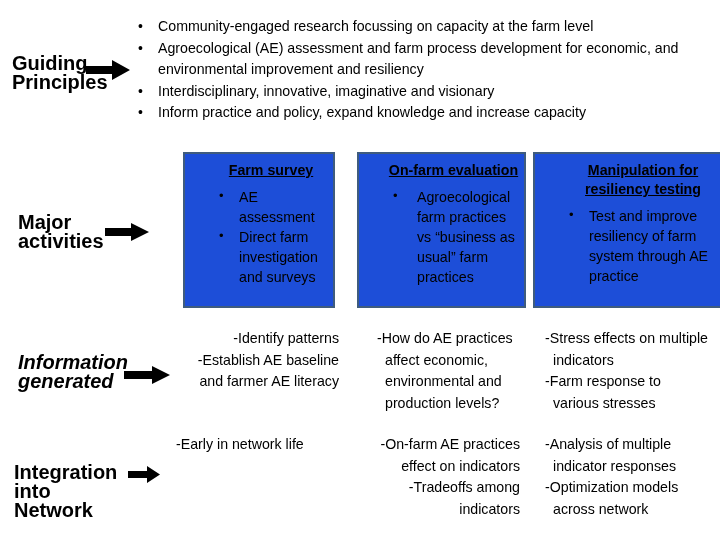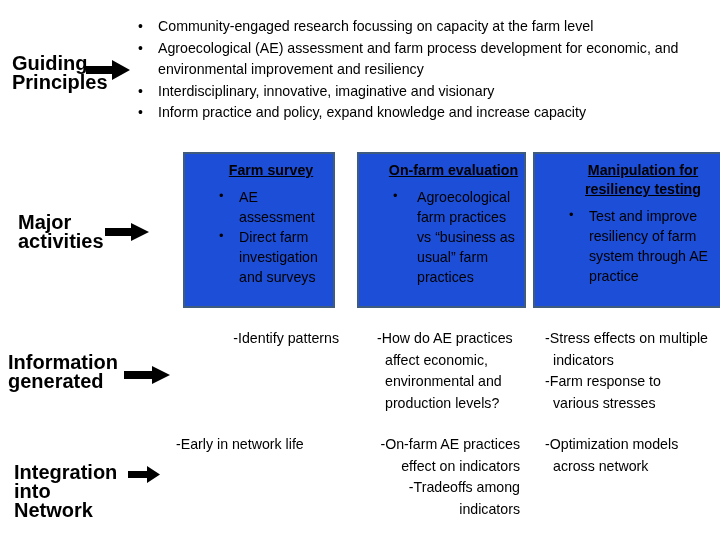--- a/index.html
+++ b/index.html
@@ -126,21 +126,21 @@
 
   
   #integ-col-1 { left: 176px; top: 434px; width: 160px; text-align: left; }
   #integ-col-2 { left: 352px; top: 434px; width: 168px; text-align: right; }
   #integ-col-3 { left: 545px; top: 434px; width: 170px; text-align: left; }
 
   
   #major-activities-label      { left: 18px;  top: 213px;  width: 90px; }
   #major-activities-arrow      { left: 105px; top: 223px; }
 
-  #information-generated-label { left: 8px;  top: 353px;  width: 110px; }
+  #information-generated-label { left: 18px;  top: 353px;  width: 110px; font-style: italic; }
   #information-generated-arrow { left: 124px; top: 366px; }
 
   #integration-label           { left: 14px;  top: 463px;  width: 120px; }
   #integration-arrow           { left: 128px; top: 466px; }
 </style>
 </head>
 <body>
 
 <div class="row-label" id="guiding-principles-label">Guiding
 Principles</div>
@@ -211,20 +211,21 @@
 
 <div class="row-label" id="information-generated-label">Information
 generated</div>
 
 <svg class="arrow" id="information-generated-arrow" width="46" height="18" viewBox="0 0 46 18">
   <path d="M0 5 H28 V0 L46 9 L28 18 V13 H0 Z" fill="#000000"></path>
 </svg>
 
 <div class="dash-col" id="info-col-1">
   <div class="dash-item">-Identify patterns</div>
+  <div class="dash-item">-Establish AE baseline and farmer AE literacy</div>
 </div>
 
 <div class="dash-col" id="info-col-2">
   <div class="dash-item">-How do AE practices affect economic, environmental and production levels?</div>
 </div>
 
 <div class="dash-col" id="info-col-3">
   <div class="dash-item">-Stress effects on multiple indicators</div>
   <div class="dash-item">-Farm response to various stresses</div>
 </div>
@@ -239,14 +240,15 @@
 <div class="dash-col" id="integ-col-1">
   <div class="dash-item">-Early in network life</div>
 </div>
 
 <div class="dash-col" id="integ-col-2">
   <div class="dash-item">-On-farm AE practices effect on indicators</div>
   <div class="dash-item">-Tradeoffs among indicators</div>
 </div>
 
 <div class="dash-col" id="integ-col-3">
+  <div class="dash-item">-Analysis of multiple indicator responses</div>
   <div class="dash-item">-Optimization models across network</div>
 </div>
 
 </body></html>

